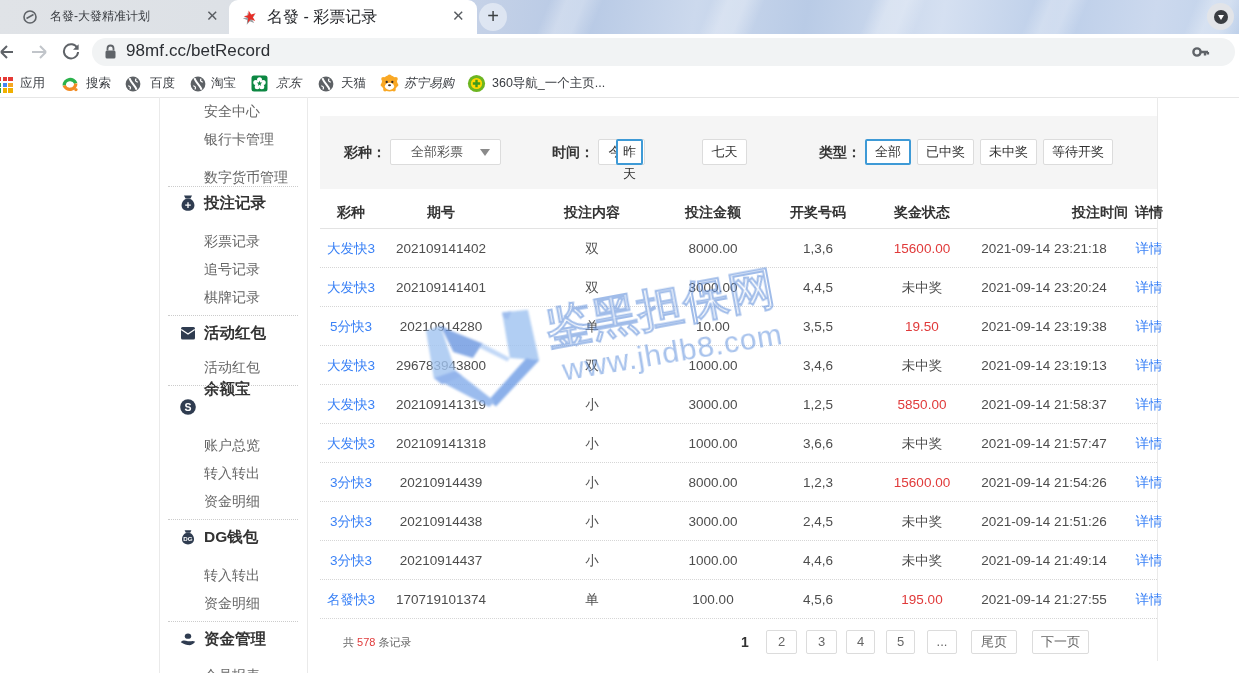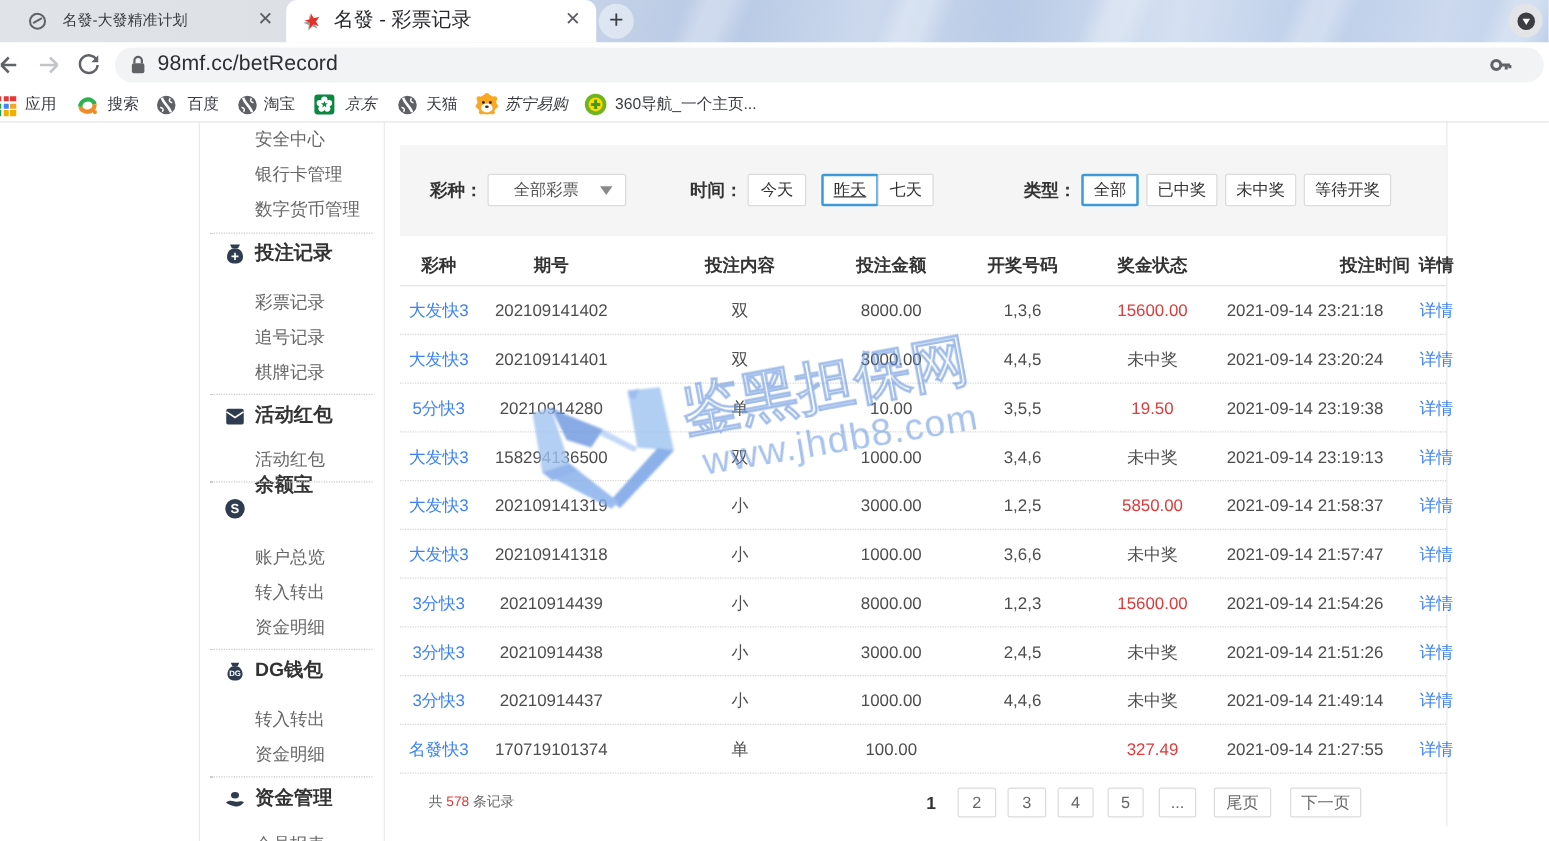--- a/index.html
+++ b/index.html
@@ -192,21 +192,21 @@
   <span class="bktext" style="left:341px;">天猫</span>
   <span class="bktext" style="left:404px;font-style:italic;">苏宁易购</span>
   <span class="bktext" style="left:492px;">360导航_一个主页...</span>
   <div class="abs" id="pageline"></div>
 
   <div class="abs" id="sb-l"></div>
   <div class="abs" id="sb-r"></div>
   <div id="sbitems">
 <span class="sbsub" style="top:97px;">安全中心</span>
 <span class="sbsub" style="top:125px;">银行卡管理</span>
-<span class="sbsub" style="top:153px;">数字货币管理</span>
+<span class="sbsub" style="top:163px;">数字货币管理</span>
 <span class="sbsub" style="top:227px;">彩票记录</span>
 <span class="sbsub" style="top:255px;">追号记录</span>
 <span class="sbsub" style="top:283px;">棋牌记录</span>
 <span class="sbsub" style="top:353px;">活动红包</span>
 <span class="sbsub" style="top:431px;">账户总览</span>
 <span class="sbsub" style="top:459px;">转入转出</span>
 <span class="sbsub" style="top:487px;">资金明细</span>
 <span class="sbsub" style="top:561px;">转入转出</span>
 <span class="sbsub" style="top:589px;">资金明细</span>
 <div class="sbicon" style="top:194px;"><svg viewBox="0 0 18 18">
@@ -246,21 +246,21 @@
 
   <div class="abs" id="c-r"></div>
   <div class="abs" id="filter"></div>
   <span class="flabel" style="left:328px;margin-left:16px;">彩种：</span>
   <div id="fsel">
       <div class="txt">全部彩票</div>
       <div class="car"></div>
     </div>
   <span class="flabel" style="left:552px;">时间：</span>
   <div class="fbtn" style="left:598px;width:47px;">今天</div>
-  <div class="fbtn sel" style="left:657px;width:46px;text-decoration:underline;">昨天</div>
+  <div class="fbtn sel" style="left:616px;width:27px;">昨天</div>
   <div class="fbtn" style="left:702px;width:45px;">七天</div>
   <span class="flabel" style="left:819px;">类型：</span>
   <div class="fbtn sel" style="left:865px;width:46px;">全部</div>
   <div class="fbtn" style="left:917px;width:57px;">已中奖</div>
   <div class="fbtn" style="left:980px;width:57px;">未中奖</div>
   <div class="fbtn" style="left:1043px;width:70px;">等待开奖</div>
 
   <div id="thead">
 <div class="th" style="left:291px;width:120px;">彩种</div>
 <div class="th" style="left:381px;width:120px;">期号</div>
@@ -282,21 +282,21 @@
         <div class="b">大发快3</div>
         <div class="b">3分快3</div>
         <div class="b">3分快3</div>
         <div class="b">3分快3</div>
         <div class="b">名發快3</div>
       </div>
 <div class="col" style="left:351px;width:180px;">
         <div>202109141402</div>
         <div>202109141401</div>
         <div>20210914280</div>
-        <div>158294136500</div>
+        <div>296783943800</div>
         <div>202109141319</div>
         <div>202109141318</div>
         <div>20210914439</div>
         <div>20210914438</div>
         <div>20210914437</div>
         <div>170719101374</div>
       </div>
 <div class="col" style="left:502px;width:180px;">
         <div>双</div>
         <div>双</div>
@@ -324,32 +324,33 @@
 <div class="col" style="left:728px;width:180px;">
         <div>1,3,6</div>
         <div>4,4,5</div>
         <div>3,5,5</div>
         <div>3,4,6</div>
         <div>1,2,5</div>
         <div>3,6,6</div>
         <div>1,2,3</div>
         <div>2,4,5</div>
         <div>4,4,6</div>
+        <div>4,5,6</div>
       </div>
 <div class="col" style="left:832px;width:180px;">
         <div class="r">15600.00</div>
         <div>未中奖</div>
         <div class="r">19.50</div>
         <div>未中奖</div>
         <div class="r">5850.00</div>
         <div>未中奖</div>
         <div class="r">15600.00</div>
         <div>未中奖</div>
         <div>未中奖</div>
-        <div class="r">327.49</div>
+        <div class="r">195.00</div>
       </div>
 <div class="col" style="left:954px;width:180px;">
         <div>2021-09-14 23:21:18</div>
         <div>2021-09-14 23:20:24</div>
         <div>2021-09-14 23:19:38</div>
         <div>2021-09-14 23:19:13</div>
         <div>2021-09-14 21:58:37</div>
         <div>2021-09-14 21:57:47</div>
         <div>2021-09-14 21:54:26</div>
         <div>2021-09-14 21:51:26</div>

